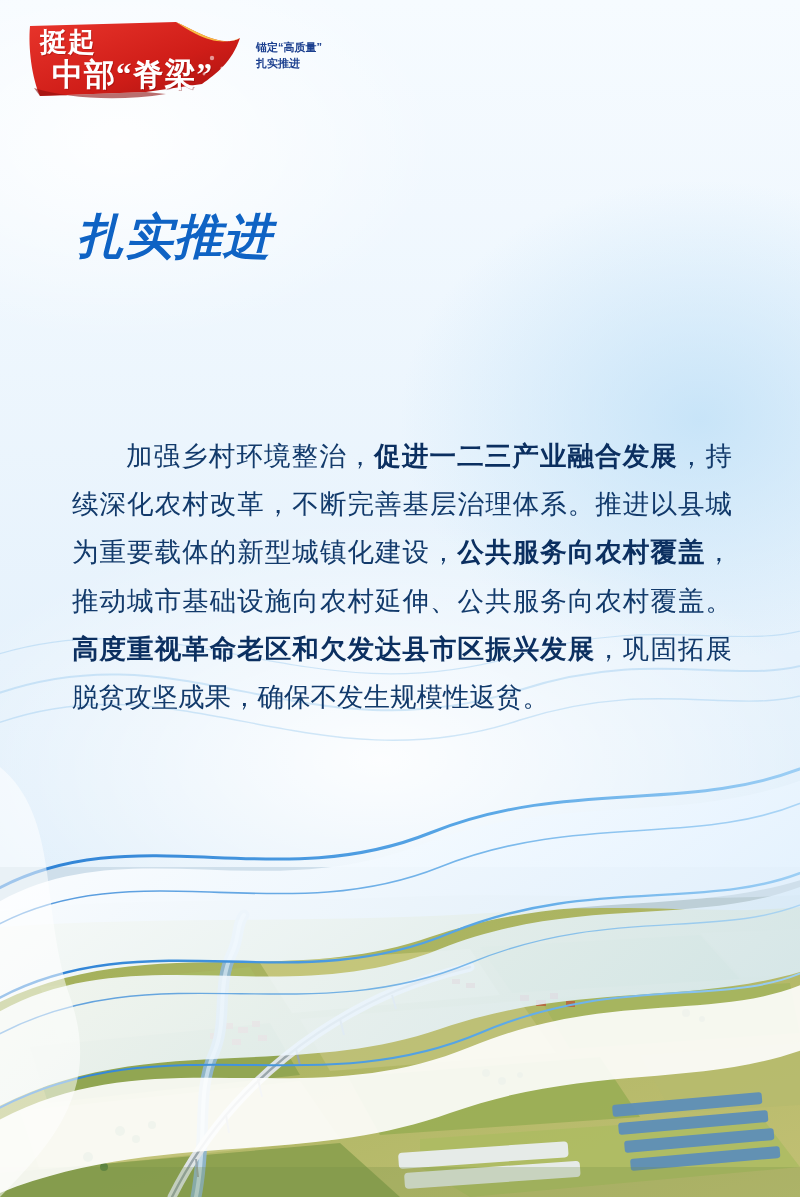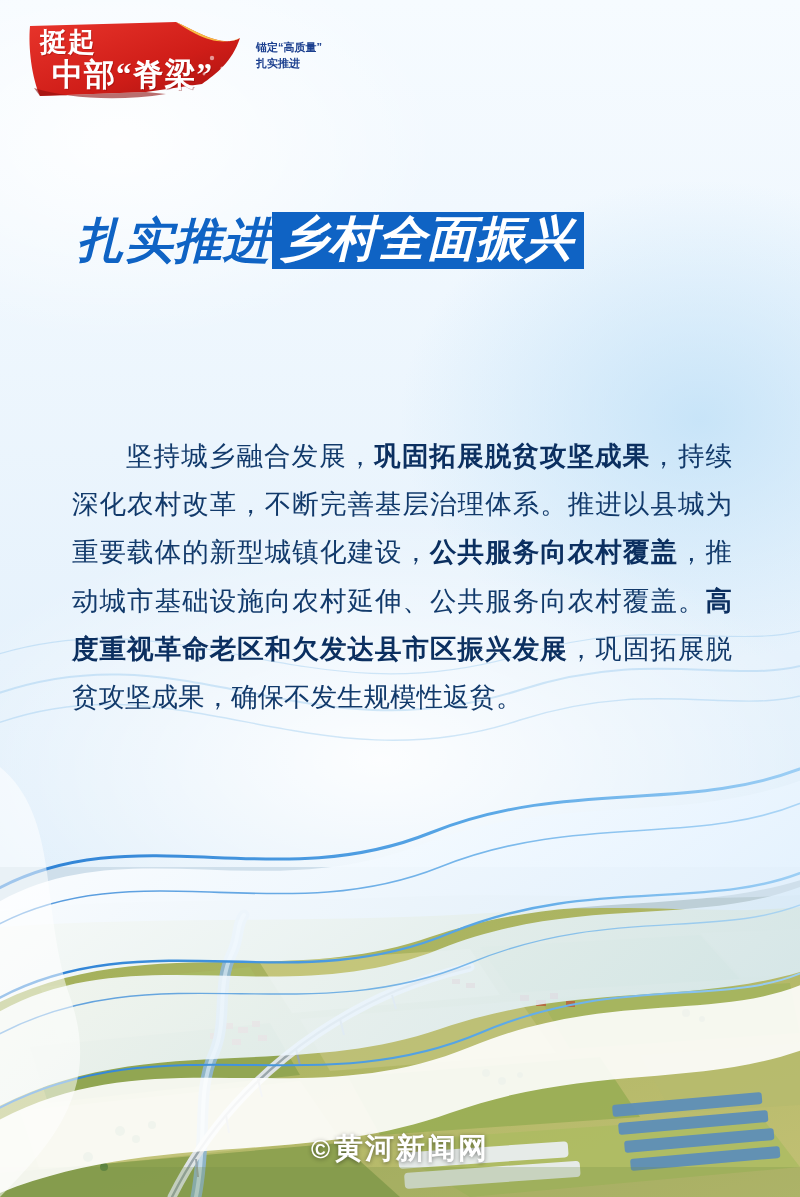--- a/index.html
+++ b/index.html
@@ -237,25 +237,24 @@
     </div>
     <div class="logo-side">
       <div>锚定“高质量”</div>
       <div>扎实推进</div>
     </div>
   </div>
 
   <div class="headline">
     <div class="headline-2">
       <span class="part-a">扎实推进</span>
-      <span class="part-b">乡村全面振兴</span>
     </div>
   </div>
 
-  <div class="body-text"><span>坚持城乡融合发展，</span><b>巩固拓展脱贫攻坚成果</b><span>，持续深化农村改革，不断完善基层治理体系。推进以县城为重要载体的新型城镇化建设，</span><b>公共服务向农村覆盖</b><span>，推动城市基础设施向农村延伸、公共服务向农村覆盖。</span><b>高度重视革命老区和欠发达县市区振兴发展</b><span>，巩固拓展脱贫攻坚成果，确保不发生规模性返贫。</span></div>
+  <div class="body-text"><span>加强乡村环境整治，</span><b>促进一二三产业融合发展</b><span>，持续深化农村改革，不断完善基层治理体系。推进以县城为重要载体的新型城镇化建设，</span><b>公共服务向农村覆盖</b><span>，推动城市基础设施向农村延伸、公共服务向农村覆盖。</span><b>高度重视革命老区和欠发达县市区振兴发展</b><span>，巩固拓展脱贫攻坚成果，确保不发生规模性返贫。</span></div>
 
   <div class="photo">
     <svg width="800" height="330" viewBox="0 0 800 330" xmlns="http://www.w3.org/2000/svg" aria-hidden="true">
       <defs>
         <linearGradient id="skyFade" x1="0" y1="0" x2="0" y2="1">
           <stop offset="0%" stop-color="#dcecf8"></stop>
           <stop offset="100%" stop-color="#cfe0ea"></stop>
         </linearGradient>
         <linearGradient id="fieldA" x1="0" y1="0" x2="1" y2="1">
           <stop offset="0%" stop-color="#9fae57"></stop>
@@ -373,17 +372,14 @@
         <path d="M-10,352 C130,272 280,354 440,290 C580,234 700,272 810,222" stroke-width="1.6" opacity="0.8"></path>
         <path d="M-10,426 C140,340 290,424 450,356 C590,298 710,336 810,292" stroke-width="2.4"></path>
         <path d="M-10,462 C150,372 300,456 470,386 C610,328 720,364 810,324" stroke-width="1.4" opacity="0.75"></path>
         <path d="M-10,536 C160,442 310,528 480,456 C620,396 730,432 810,392" stroke-width="2"></path>
       </g>
 
       <path d="M0,190 C60,240 40,330 70,420 C100,506 60,560 0,620 Z" fill="#ffffff" opacity="0.55"></path>
     </svg>
   </div>
 
-  <div class="watermark">
-    <span class="c-mark">©</span><span>黄河新闻网</span>
-  </div>
 
 </div>
 
 </body></html>

